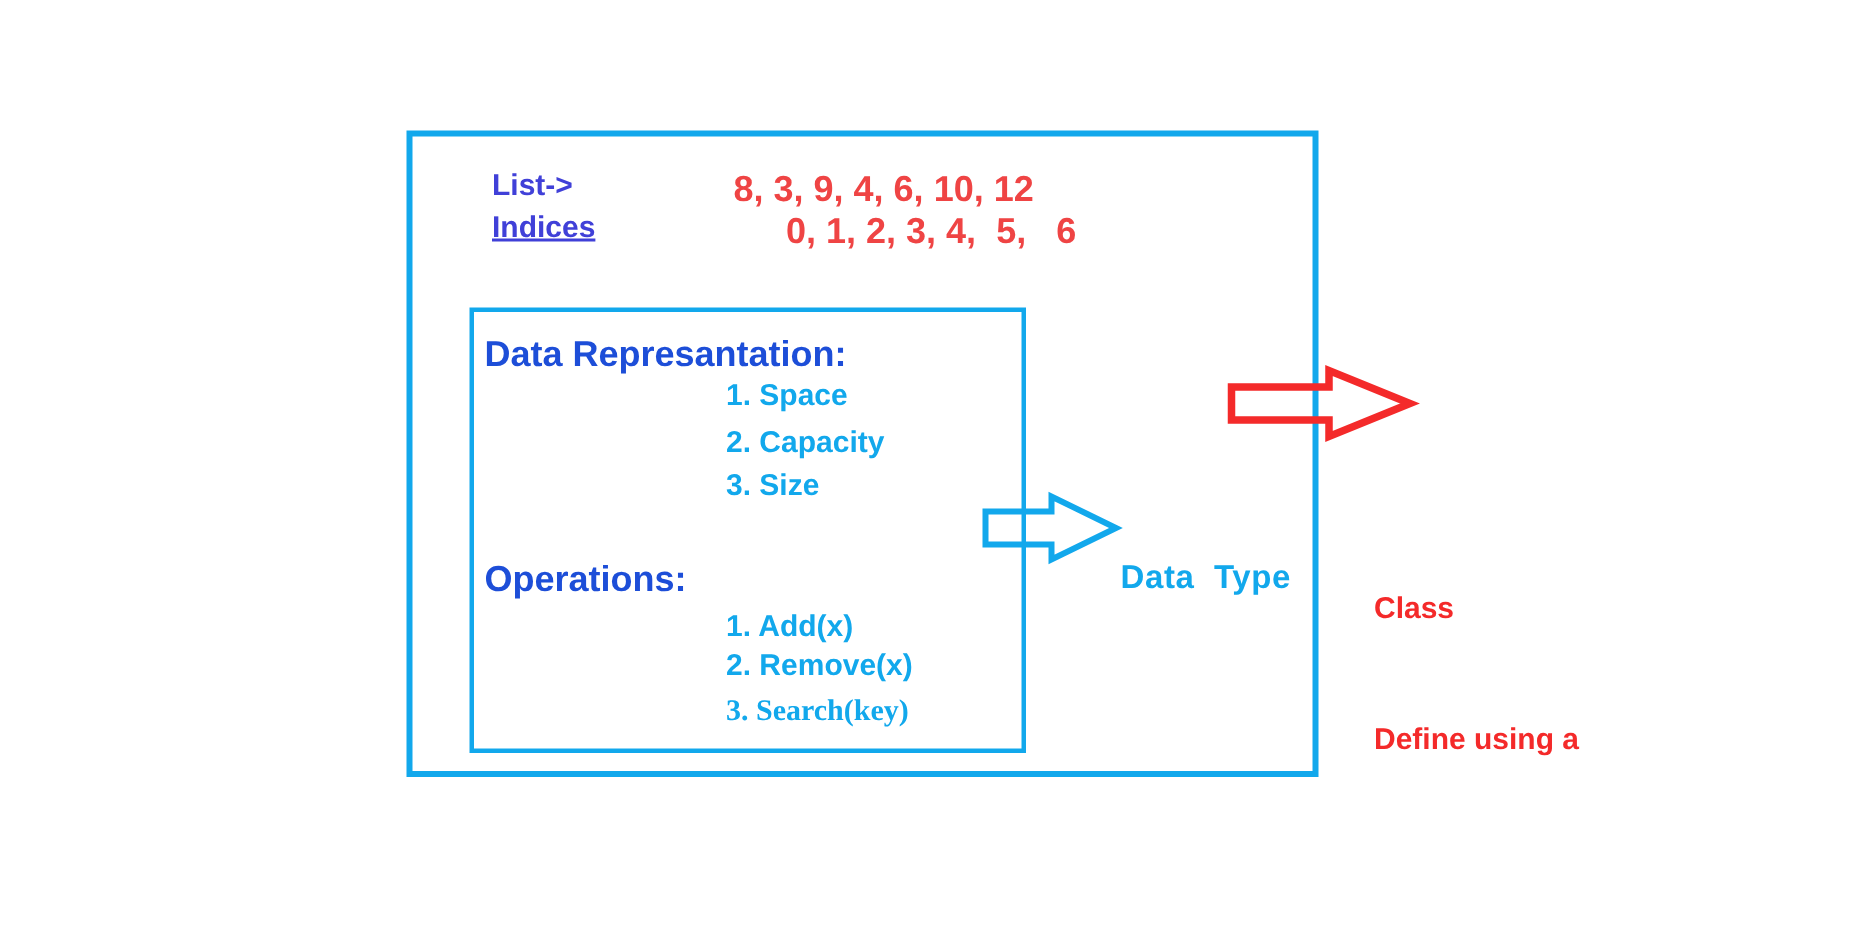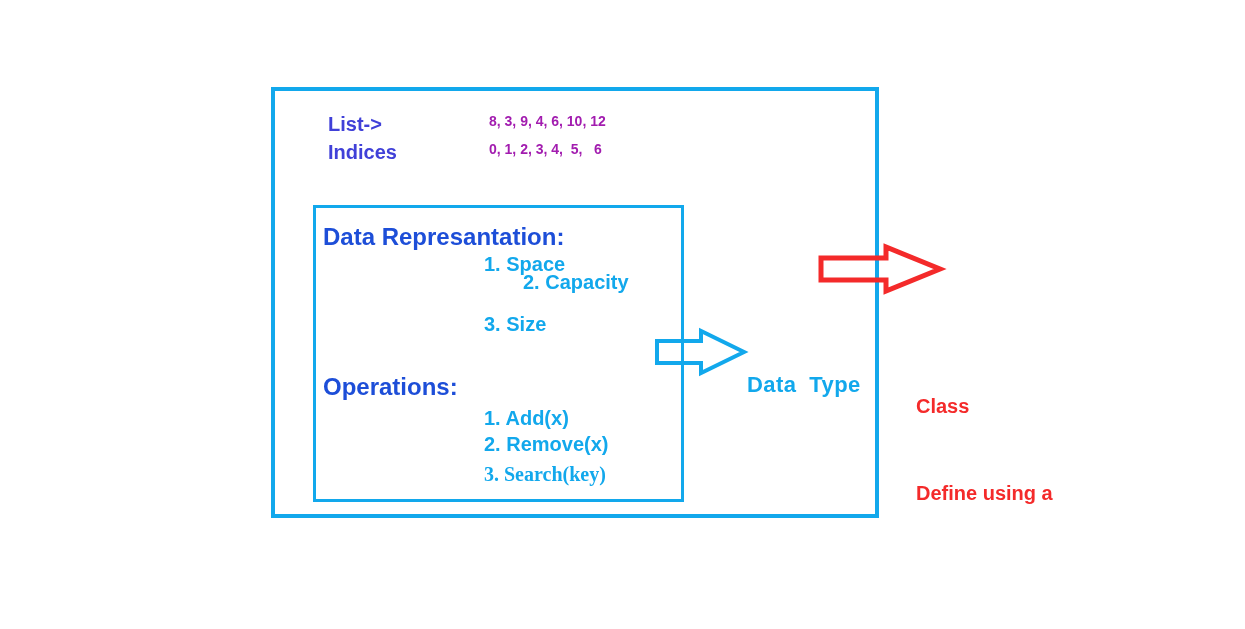--- a/index.html
+++ b/index.html
@@ -44,51 +44,51 @@
     position: absolute;
     left: 328px;
     color: #4040D8;
     font-weight: bold;
     font-size: 20px;
     white-space: pre;
   }
   .kv-value {
     position: absolute;
     left: 489px;
-    color: #a21caf;
+    color: #ef4444;
     font-weight: bold;
-    font-size: 14px;
+    font-size: 24px;
     white-space: pre;
     text-align: center;
   }
   #row-list-label  { top: 113px; }
   #row-list-value  { top: 113px; }
-  #row-idx-label   { top: 141px; }
-  #row-idx-value   { top: 141px; }
+  #row-idx-label   { top: 141px; text-decoration: underline; }
+  #row-idx-value   { top: 141px; margin-left: 35px; }
 
   
   .section-heading {
     position: absolute;
     left: 323px;
     color: #1d4ed8;
     font-weight: bold;
     font-size: 24px;
     white-space: pre;
   }
   .section-item {
     position: absolute;
     left: 484px;
     color: #12A8EC;
     font-weight: bold;
     font-size: 20px;
     white-space: pre;
   }
   #dr-heading { top: 223px; }
   #dr-item-0  { top: 253px; }
-  #dr-item-1  { top: 271px; margin-left: 39px; }
+  #dr-item-1  { top: 284px; }
   #dr-item-2  { top: 313px; }
 
   #op-heading { top: 373px; }
   #op-item-0  { top: 407px; }
   #op-item-1  { top: 433px; }
   #op-item-2  { top: 463px; font-family: Liberation Serif, serif; }
 
   
   .arrow-svg {
     position: absolute;

